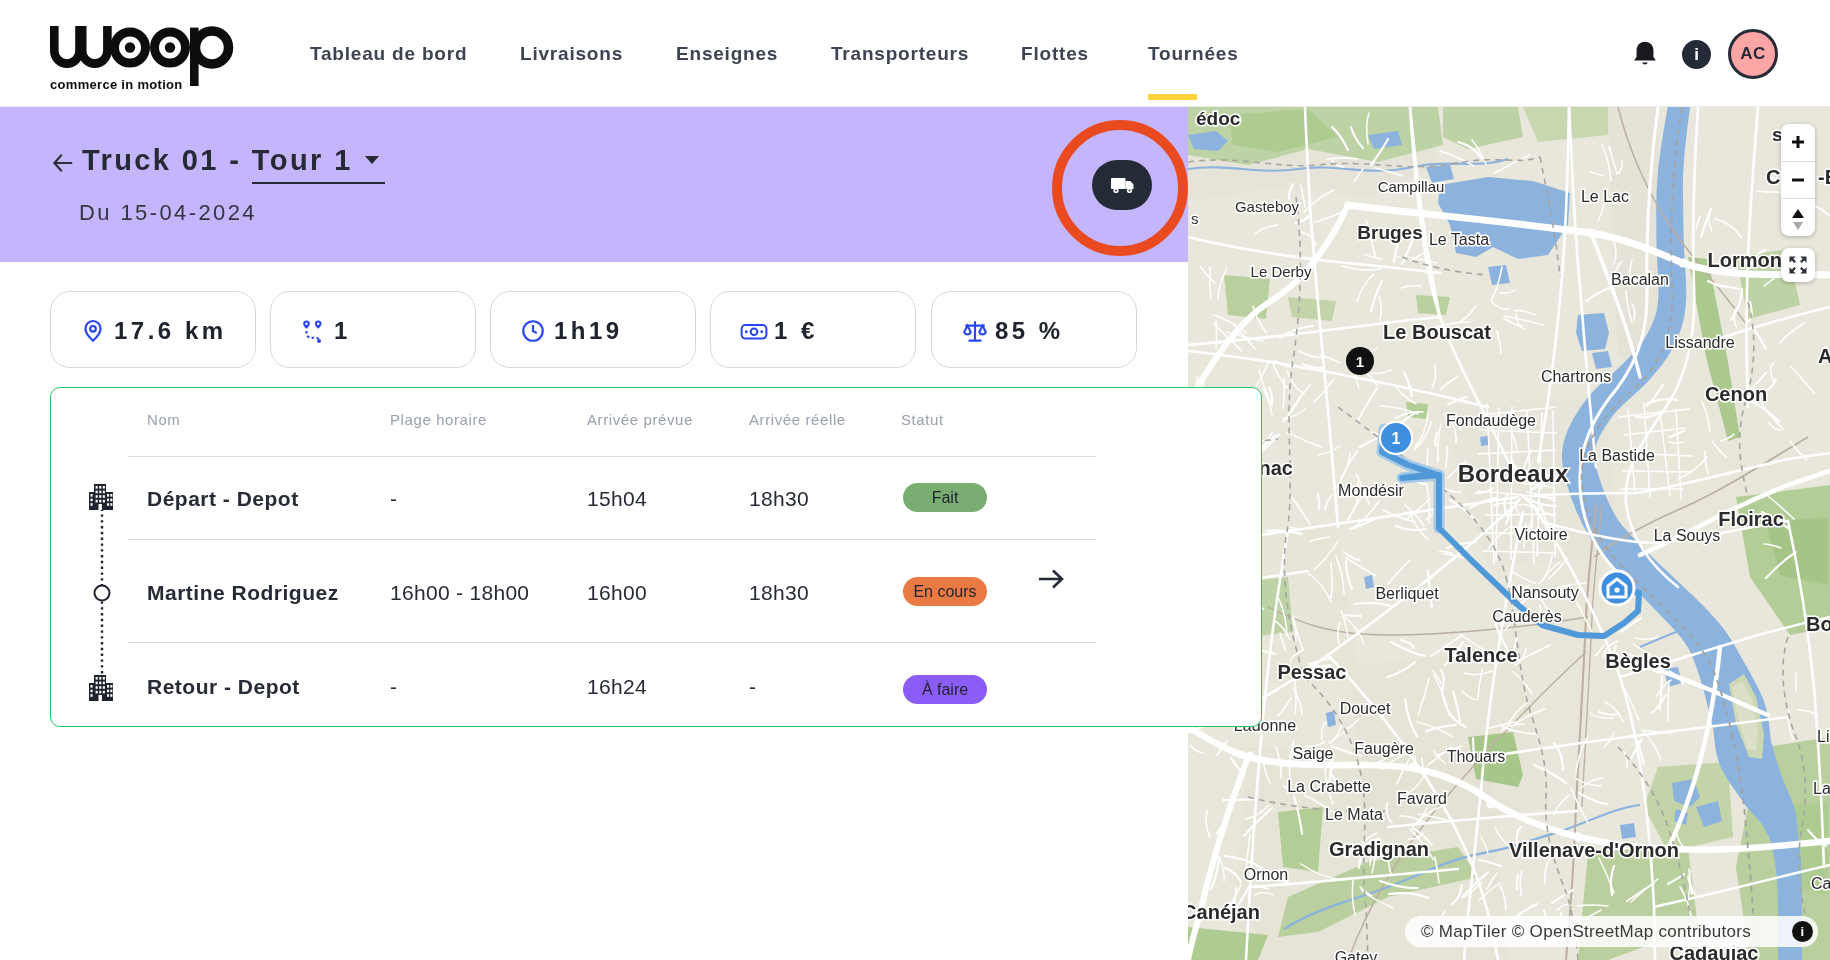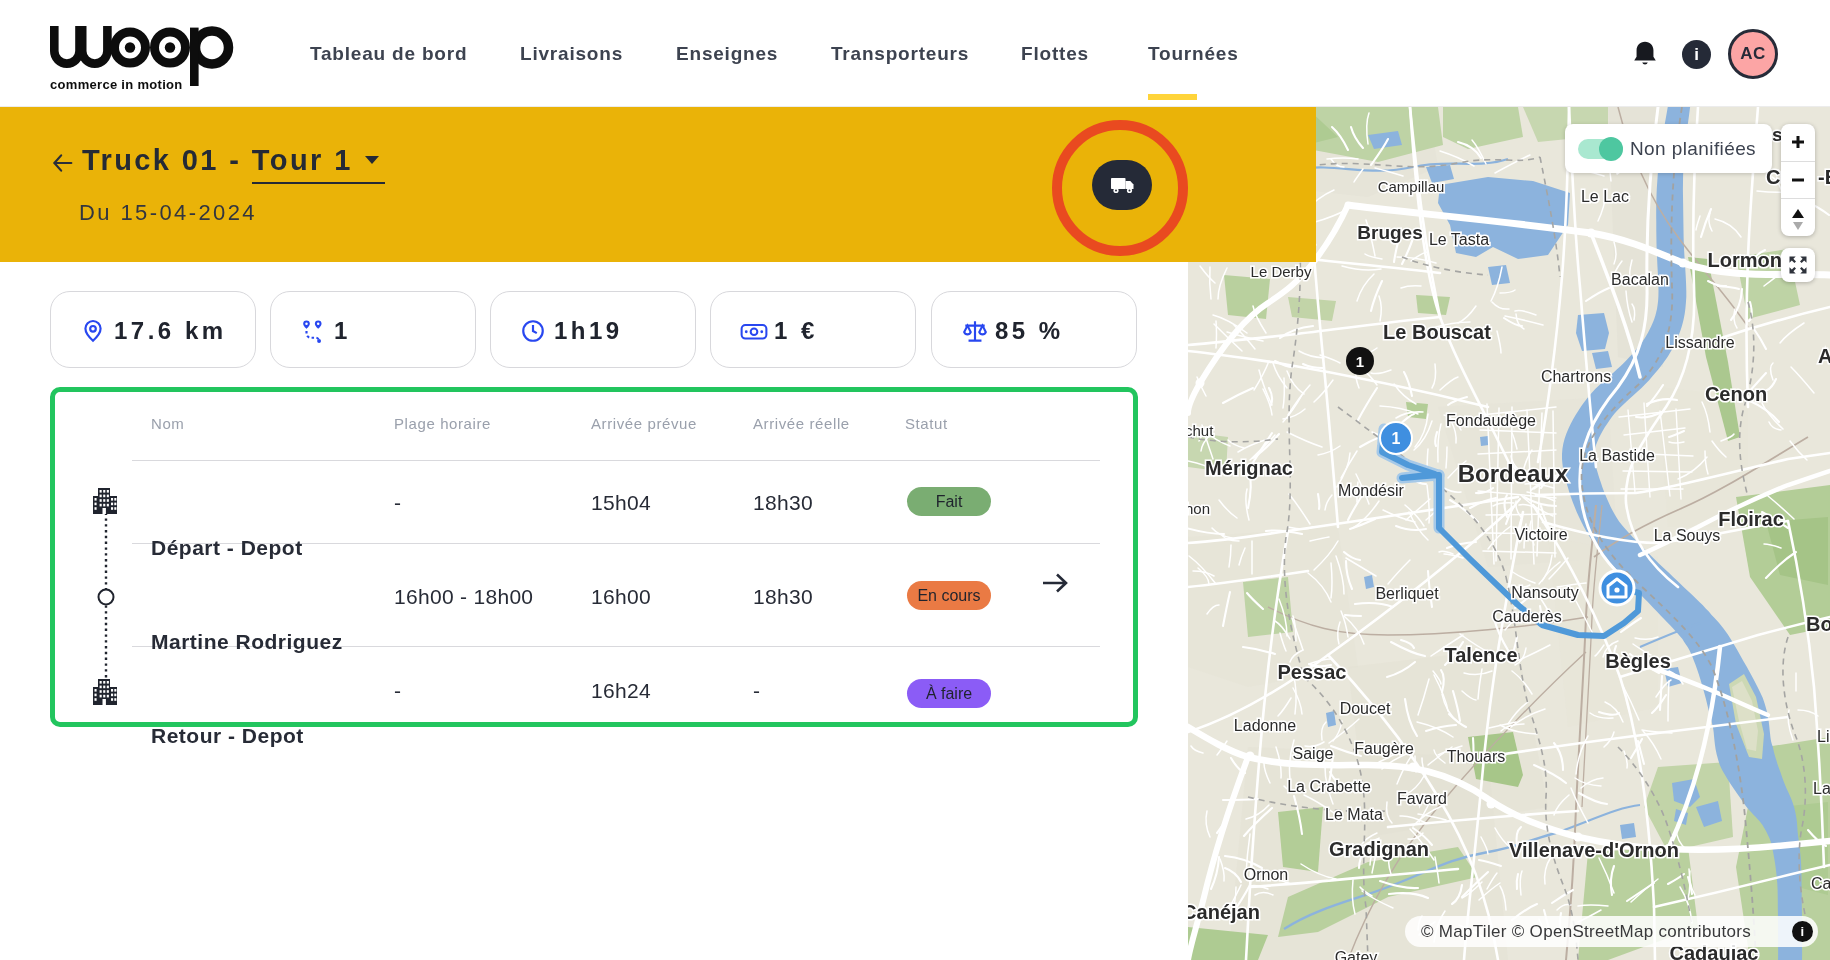--- a/index.html
+++ b/index.html
@@ -12,46 +12,46 @@
 .navlink { position:absolute; top:43px; font-size:19px; font-weight:700; color:#3d4350;
   letter-spacing:0.8px; white-space:nowrap; }
 .underline { position:absolute; left:1148px; top:94px; width:49px; height:6px; background:#ffd43a; }
 .bell { position:absolute; left:1630px; top:38px; }
 .infoc { position:absolute; left:1682px; top:40px; width:29px; height:29px; border-radius:50%;
   background:#252a37; color:#fff; text-align:center; line-height:29px; font-size:17px; font-weight:700; }
 .avatar { position:absolute; left:1728px; top:29px; width:50px; height:50px; border-radius:50%;
   background:#fca5a5; border:3px solid #262b38; color:#262b38; text-align:center; line-height:44px;
   font-size:17px; font-weight:700; letter-spacing:.5px; }
 
-.phead { position:absolute; left:0; top:107px; width:1316px; height:155px; background:#eab308; }
+.phead { position:absolute; left:0; top:107px; width:1188px; height:155px; background:#c4b5fd; }
 .backarrow { position:absolute; left:51px; top:45px; width:22px; height:22px; color:#2a2e39; }
 .h1 { position:absolute; left:82px; top:37px; font-size:29px; font-weight:700; color:#252a35;
   letter-spacing:2.4px; }
 .tour1 { border-bottom:2px solid #252a35; padding-bottom:6px; padding-right:6px; }
 .caret { display:inline-block; width:0; height:0; border-left:7px solid transparent;
   border-right:7px solid transparent; border-top:8px solid #252a35; vertical-align:6px; margin-left:12px; }
 .h2 { position:absolute; left:79px; top:93px; font-size:22px; color:#33363f; letter-spacing:2.4px;text-align:right; }
 .truckbtn { position:absolute; left:1092px; top:53px; width:60px; height:50px; border-radius:25px;
   background:#252a37; }
 .redring { position:absolute; left:1052px; top:120px; width:136px; height:136px; border-radius:50%;
   border:10px solid #e94a20; background:transparent; z-index:5; }
 
 .stats { position:absolute; left:50px; top:291px; }
 .scard { position:absolute; top:0; width:206px; height:77px; background:#fff;
   border:1px solid #d8d8dc; border-radius:20px; }
 .scard .ic { position:absolute; left:29px; top:26px; }
 .scard .tx { position:absolute; left:63px; top:25px; font-size:24px; font-weight:700; color:#20242e;
   letter-spacing:3.5px; }
 
-.tcard { position:absolute; left:50px; top:387px; width:1088px; height:340px; background:#fff;
-  border:5px solid #22c55e; border-radius:10px; }
+.tcard { position:absolute; left:50px; top:387px; width:1212px; height:340px; background:#fff;
+  border:1px solid #22c55e; border-radius:10px; }
 .thead { position:absolute; top:23px; font-size:15px; color:#9aa0ac; letter-spacing:.6px; }
 .sep { position:absolute; left:77px; width:968px; height:1px; background:#d9d9dd; }
 .cell { position:absolute; font-size:21px; color:#272b36; letter-spacing:.3px; }
-.bold { font-weight:700; letter-spacing:.5px;margin-top:45px; }
+.bold { font-weight:700; letter-spacing:.5px; }
 .pill { position:absolute; left:852px; width:84px; height:29px; border-radius:15px; text-align:center;
   line-height:29px; font-size:16px; color:#1f232d; }
 .tline { position:absolute; left:38px; top:95px; }
 
 .map { position:absolute; left:1188px; top:107px; width:642px; height:853px; overflow:hidden;
   background:#e8e6da; }
 .toggle { position:absolute; left:377px; top:17px; width:207px; height:49px; background:#fff;
   border-radius:8px; box-shadow:0 1px 4px rgba(0,0,0,.18); }
 .ttrack { position:absolute; left:13px; top:15px; width:45px; height:20px; border-radius:10px;
   background:#a9e8d0; }
@@ -691,26 +691,20 @@
 <text x="78" y="773" font-size="16" font-weight="400" fill="#2b2b2b" stroke="#ffffff" stroke-width="3.2" paint-order="stroke" text-anchor="middle" font-family="Liberation Sans, sans-serif">Ornon</text>
 <text x="406" y="750" font-size="20" font-weight="600" fill="#2b2b2b" stroke="#ffffff" stroke-width="3.2" paint-order="stroke" text-anchor="middle" font-family="Liberation Sans, sans-serif">Villenave-d'Ornon</text>
 <text x="33" y="812" font-size="20" font-weight="600" fill="#2b2b2b" stroke="#ffffff" stroke-width="3.2" paint-order="stroke" text-anchor="middle" font-family="Liberation Sans, sans-serif">Canéjan</text>
 <text x="526" y="853" font-size="20" font-weight="600" fill="#2b2b2b" stroke="#ffffff" stroke-width="3.2" paint-order="stroke" text-anchor="middle" font-family="Liberation Sans, sans-serif">Cadaujac</text>
 <text x="168" y="856" font-size="16" font-weight="400" fill="#2b2b2b" stroke="#ffffff" stroke-width="3.2" paint-order="stroke" text-anchor="middle" font-family="Liberation Sans, sans-serif">Gatey</text>
 <text x="618" y="524" font-size="20" font-weight="600" fill="#2b2b2b" stroke="#ffffff" stroke-width="3.2" paint-order="stroke" text-anchor="start" font-family="Liberation Sans, sans-serif">Bouli</text>
 <text x="629" y="635" font-size="16" font-weight="400" fill="#2b2b2b" stroke="#ffffff" stroke-width="3.2" paint-order="stroke" text-anchor="start" font-family="Liberation Sans, sans-serif">Lin</text>
 <text x="625" y="687" font-size="16" font-weight="400" fill="#2b2b2b" stroke="#ffffff" stroke-width="3.2" paint-order="stroke" text-anchor="start" font-family="Liberation Sans, sans-serif">La</text>
 <text x="623" y="782" font-size="16" font-weight="400" fill="#2b2b2b" stroke="#ffffff" stroke-width="3.2" paint-order="stroke" text-anchor="start" font-family="Liberation Sans, sans-serif">Car</text>
 </svg>
-  <div class="toggle">
-    <div class="ttrack">
-        <div class="tknob"></div>
-      </div>
-    <div class="tlabel">Non planifiées</div>
-  </div>
   <div class="zctrl">
     <svg width="34" height="112">
       <path d="M17,12 v12 M11,18 h12" stroke="#111" stroke-width="3"></path>
       <path d="M11,56 h12" stroke="#111" stroke-width="3"></path>
       <path d="M17,85 l-6,9 h12 z" fill="#111"></path>
       <path d="M17,106 l-5,-8 h10 z" fill="#aaa"></path>
     </svg>
     <div class="zdiv" style="top:37px"></div>
     <div class="zdiv" style="top:74px"></div>
   </div>

